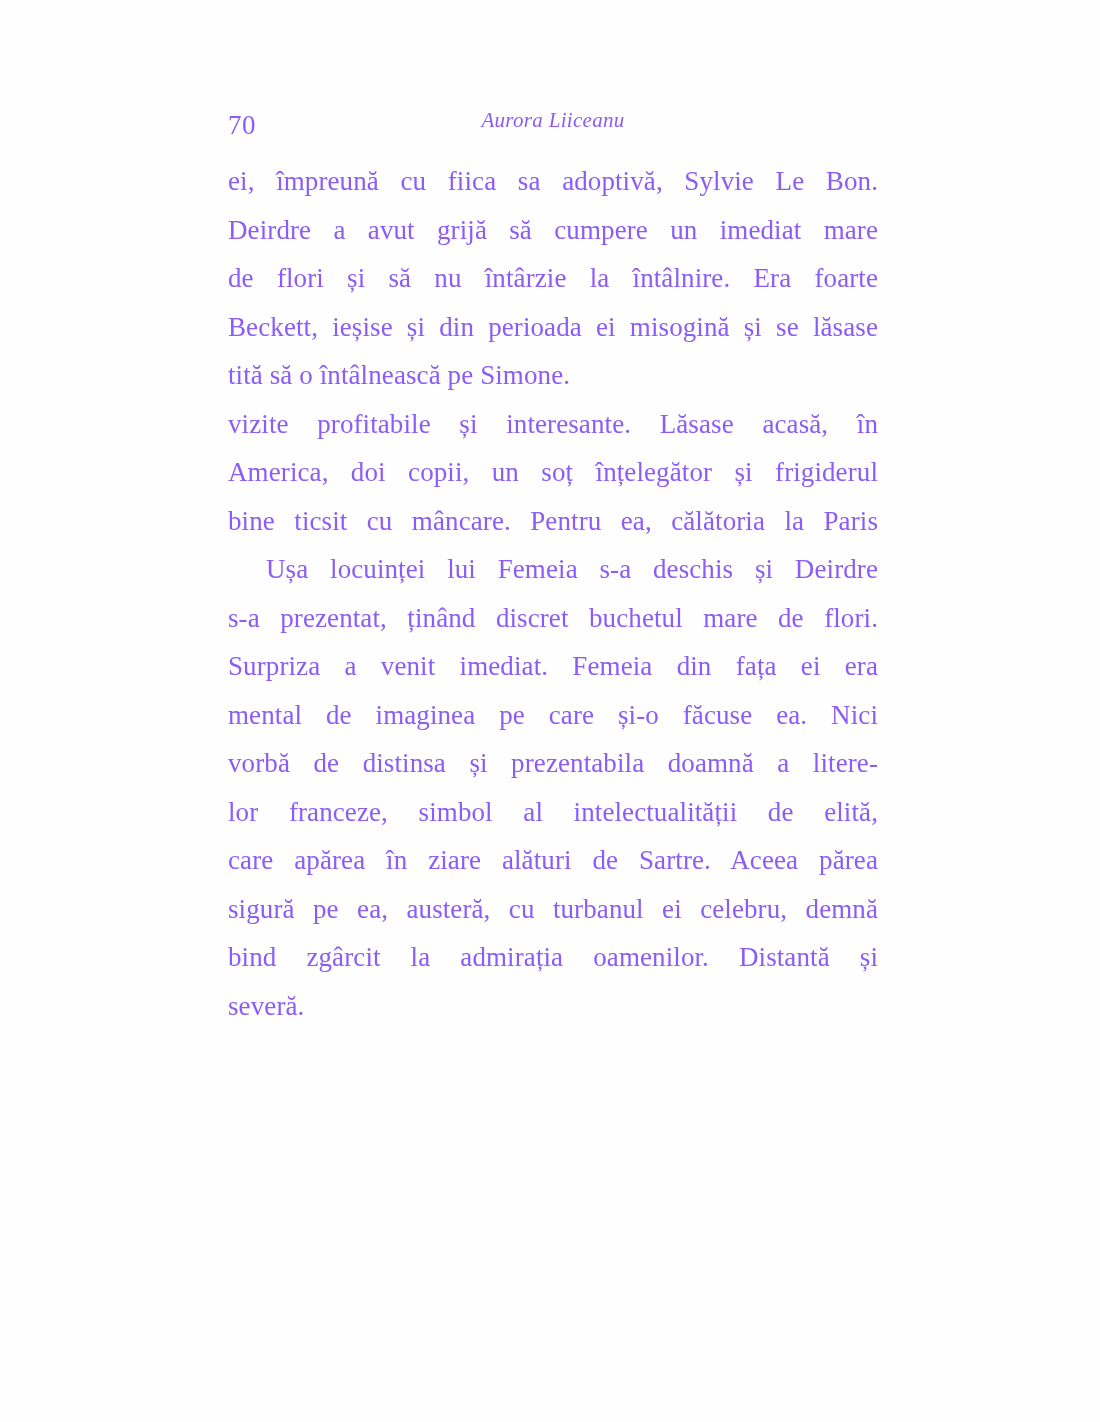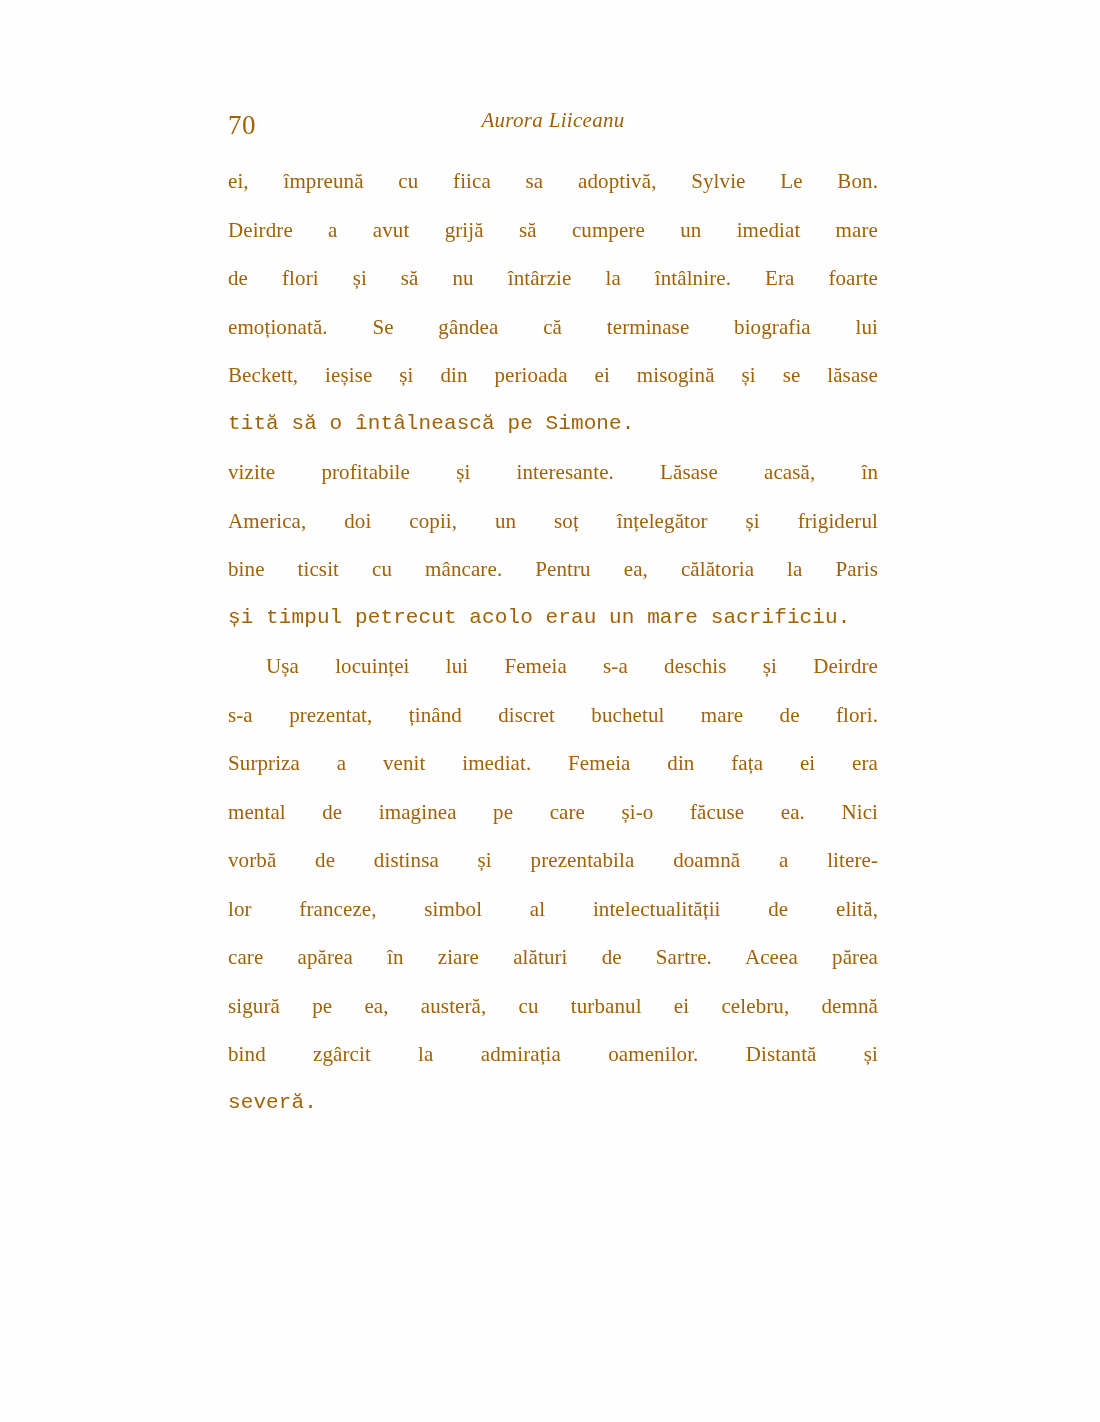--- a/index.html
+++ b/index.html
@@ -5,21 +5,21 @@
   html, body {
     margin: 0;
     padding: 0;
     background: #ffffff;
   }
   .page {
     position: relative;
     width: 1100px;
     height: 1422px;
     background: #fefefe;
-    color: #a16207;
+    color: #8b5cf6;
     font-family: "Liberation Serif", "DejaVu Serif", serif;
     overflow: hidden;
   }
   .page-header {
     position: absolute;
     top: 108px;
     left: 228px;
     width: 650px;
     height: 34px;
   }
@@ -38,63 +38,60 @@
     text-align: center;
     font-style: italic;
     font-size: 21px;
     letter-spacing: 0.3px;
   }
   .text-block {
     position: absolute;
     top: 157px;
     left: 228px;
     width: 650px;
-    font-size: 21px;
+    font-size: 27px;
     line-height: 48.5px;
     letter-spacing: 0.1px;
   }
   .para {
     margin: 0;
     padding: 0;
   }
   .line {
     text-align: justify;
     text-align-last: justify;
     white-space: normal;
   }
   .line.last {
     text-align-last: left;
-    font-family: Liberation Mono, monospace;
   }
   .line.indent {
     text-indent: 38px;
   }
 </style>
 </head>
 <body>
 
 <div class="page">
   <div class="page-header">
     <span class="page-number">70</span>
     <span class="running-title">Aurora Liiceanu</span>
   </div>
   <div class="text-block">
       <div class="para">
         <div class="line">ei, împreună cu fiica sa adoptivă, Sylvie Le Bon.</div>
         <div class="line">Deirdre a avut grijă să cumpere un imediat mare</div>
         <div class="line">de flori și să nu întârzie la întâlnire. Era foarte</div>
-        <div class="line">emoționată. Se gândea că terminase biografia lui</div>
         <div class="line">Beckett, ieșise și din perioada ei misogină și se lăsase</div>
         <div class="line last">tită să o întâlnească pe Simone.</div>
       </div>
       <div class="para">
         <div class="line">vizite profitabile și interesante. Lăsase acasă, în</div>
         <div class="line">America, doi copii, un soț înțelegător și frigiderul</div>
         <div class="line">bine ticsit cu mâncare. Pentru ea, călătoria la Paris</div>
-        <div class="line last">și timpul petrecut acolo erau un mare sacrificiu.</div>
       </div>
       <div class="para">
         <div class="line indent">Ușa locuinței lui Femeia s-a deschis și Deirdre</div>
         <div class="line">s-a prezentat, ținând discret buchetul mare de flori.</div>
         <div class="line">Surpriza a venit imediat. Femeia din fața ei era</div>
         <div class="line">mental de imaginea pe care și-o făcuse ea. Nici</div>
         <div class="line">vorbă de distinsa și prezentabila doamnă a litere-</div>
         <div class="line">lor franceze, simbol al intelectualității de elită,</div>
         <div class="line">care apărea în ziare alături de Sartre. Aceea părea</div>
         <div class="line">sigură pe ea, austeră, cu turbanul ei celebru, demnă</div>

